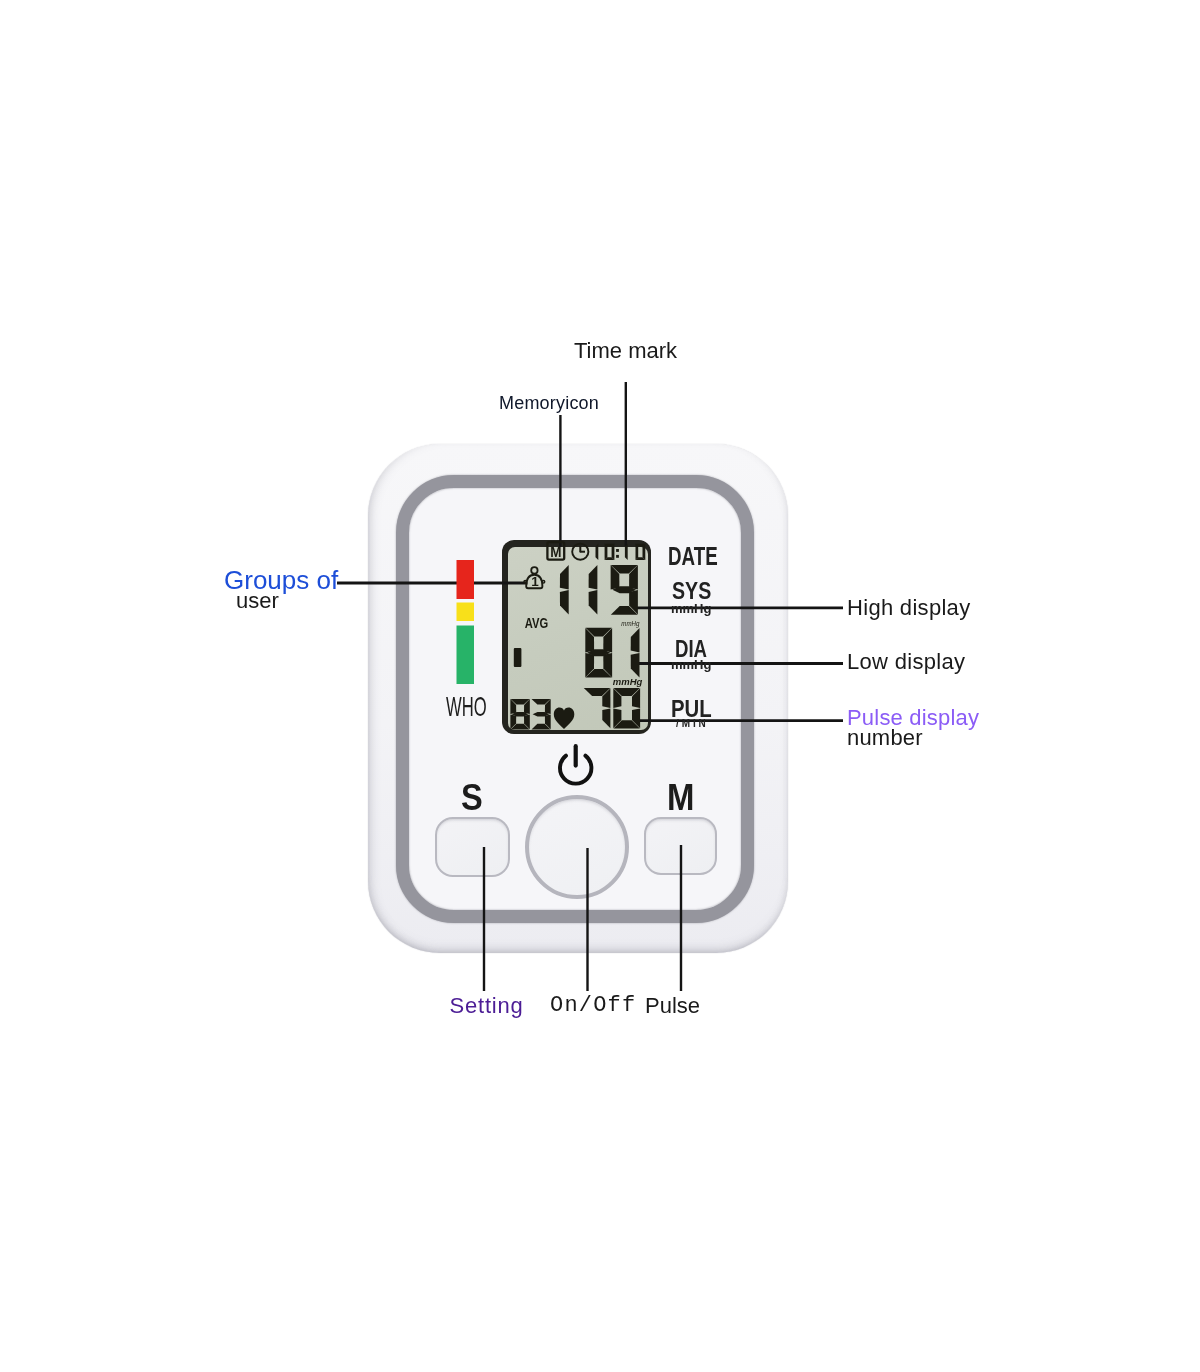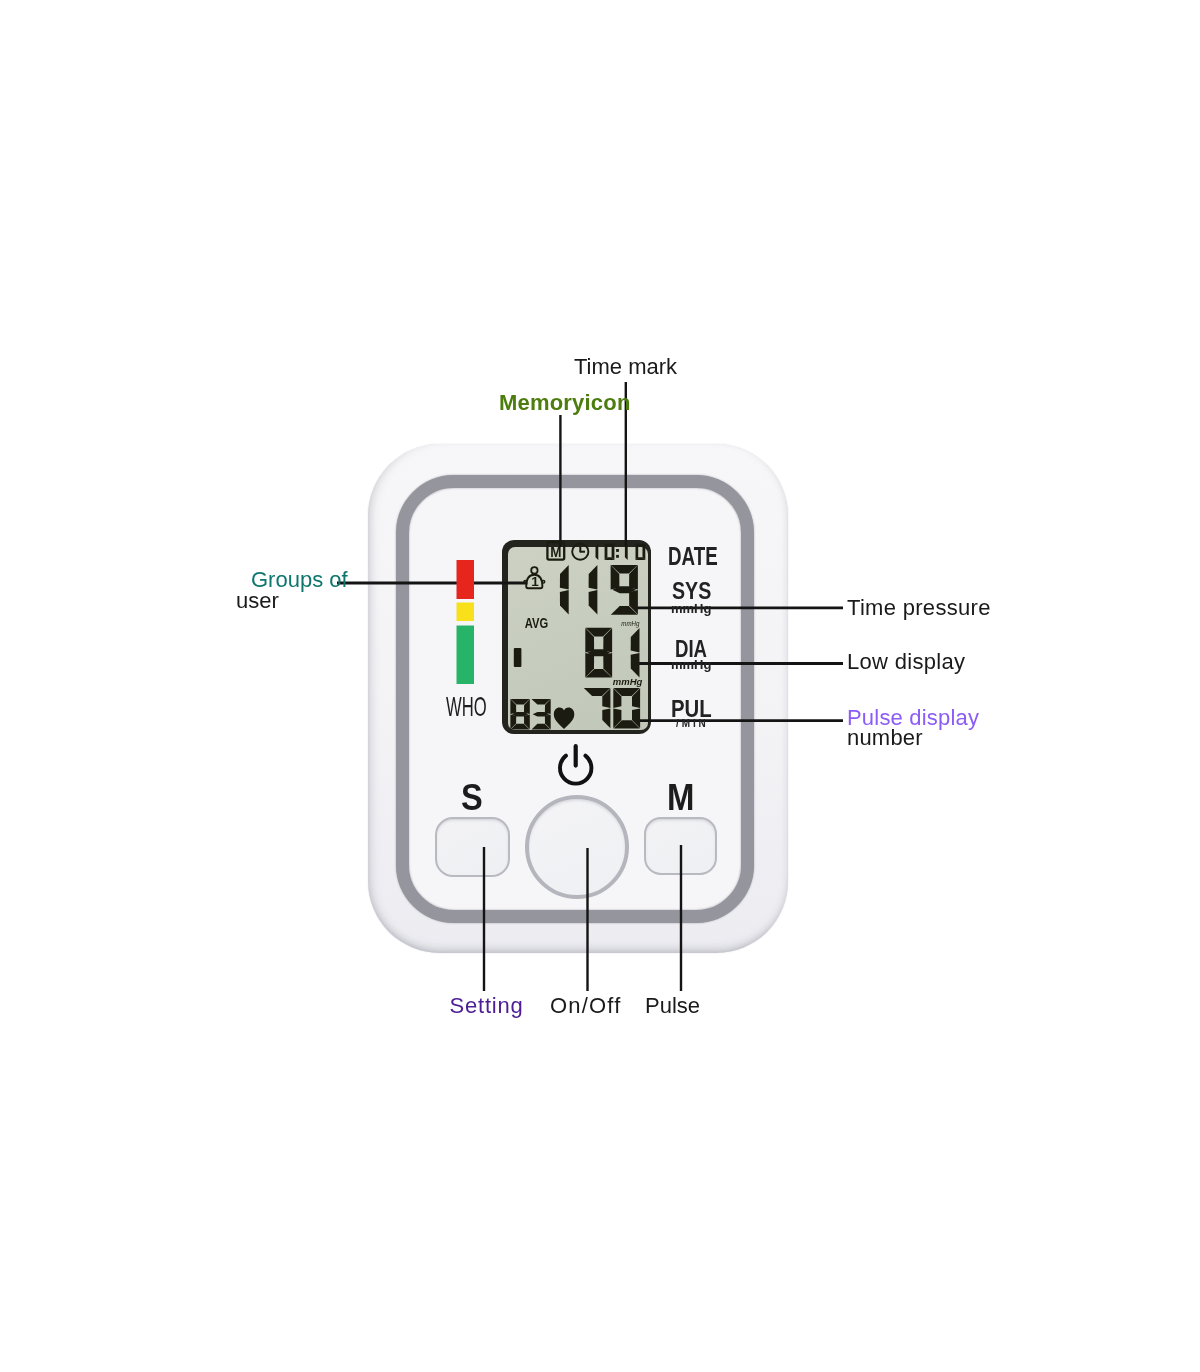--- a/index.html
+++ b/index.html
@@ -125,30 +125,30 @@
       <g transform="translate(524.8,628.1) scale(0.80,1)">
         <text font-family="Liberation Sans, sans-serif" font-size="14" font-weight="bold" fill="#1b1b12">AVG</text>
       </g>
       <g transform="translate(621.3,625.5) scale(0.88,1)">
         <text font-family="Liberation Sans, sans-serif" font-size="7" font-style="italic" fill="#1b1b12">mmHg</text>
       </g>
       <g transform="translate(612.8,685.0) scale(1,1)">
         <text font-family="Liberation Sans, sans-serif" font-size="9.5" font-style="italic" font-weight="bold" fill="#1b1b12">mmHg</text>
       </g>
   </svg>
-  <div style="position:absolute;left:574px;top:356px;font-size:22px;line-height:22px;font-weight:400;color:#1a1a1a;white-space:nowrap;">Time mark</div>
-    <div style="position:absolute;left:499px;top:391.9px;font-size:22px;line-height:22px;font-weight:700;letter-spacing:0.2px;color:#4d7c0f;white-space:nowrap;">Memoryicon</div>
-    <div style="position:absolute;left:251px;top:568.9px;font-size:22px;line-height:22px;font-weight:400;color:#0f766e;white-space:nowrap;">Groups of</div>
+  <div style="position:absolute;left:574px;top:340px;font-size:22px;line-height:22px;font-weight:400;color:#1a1a1a;white-space:nowrap;">Time mark</div>
+    <div style="position:absolute;left:499px;top:391.9px;font-size:18px;line-height:22px;font-weight:400;letter-spacing:0.2px;color:#0f172a;white-space:nowrap;">Memoryicon</div>
+    <div style="position:absolute;left:224px;top:568.9px;font-size:26px;line-height:22px;font-weight:400;color:#1d4ed8;white-space:nowrap;">Groups of</div>
     <div style="position:absolute;left:236px;top:589.9px;font-size:22px;line-height:22px;font-weight:400;color:#1a1a1a;white-space:nowrap;">user</div>
-    <div style="position:absolute;left:847px;top:597.4px;font-size:22px;line-height:22px;font-weight:400;letter-spacing:0.3px;color:#1a1a1a;white-space:nowrap;">Time pressure</div>
+    <div style="position:absolute;left:847px;top:597.4px;font-size:22px;line-height:22px;font-weight:400;letter-spacing:0.3px;color:#1a1a1a;white-space:nowrap;">High display</div>
     <div style="position:absolute;left:847px;top:651.4px;font-size:22px;line-height:22px;font-weight:400;letter-spacing:0.3px;color:#1a1a1a;white-space:nowrap;">Low display</div>
     <div style="position:absolute;left:847px;top:707.4px;font-size:22px;line-height:22px;font-weight:400;letter-spacing:0.2px;color:#8b5cf6;white-space:nowrap;">Pulse display</div>
     <div style="position:absolute;left:847px;top:726.9px;font-size:22px;line-height:22px;font-weight:400;letter-spacing:0.2px;color:#1a1a1a;white-space:nowrap;">number</div>
     <div style="position:absolute;left:449.5px;top:995.4px;font-size:22px;line-height:22px;font-weight:400;letter-spacing:0.8px;color:#4c1d95;white-space:nowrap;text-align:right;">Setting</div>
-    <div style="position:absolute;left:550px;top:995.4px;font-size:22px;line-height:22px;font-weight:400;letter-spacing:1.2px;color:#1a1a1a;white-space:nowrap;">On/Off</div>
+    <div style="position:absolute;left:550px;top:995.4px;font-size:22px;line-height:22px;font-weight:400;letter-spacing:1.2px;color:#1a1a1a;white-space:nowrap;font-family:Liberation Mono, monospace;">On/Off</div>
     <div style="position:absolute;left:645px;top:995.4px;font-size:22px;line-height:22px;font-weight:400;color:#1a1a1a;white-space:nowrap;">Pulse</div>
     <div style="position:absolute;left:668px;top:543.8px;font-size:25px;line-height:25px;font-weight:700;transform:scaleX(0.75);transform-origin:left top;color:#222;white-space:nowrap;">DATE</div>
     <div style="position:absolute;left:671.5px;top:579.3px;font-size:24.5px;line-height:24.5px;font-weight:700;transform:scaleX(0.8);transform-origin:left top;color:#222;white-space:nowrap;">SYS</div>
     <div style="position:absolute;left:671px;top:601.5px;font-size:13px;line-height:13px;font-weight:700;color:#222;white-space:nowrap;">mmHg</div>
     <div style="position:absolute;left:675px;top:637.1px;font-size:24.5px;line-height:24.5px;font-weight:700;transform:scaleX(0.76);transform-origin:left top;color:#222;white-space:nowrap;">DIA</div>
     <div style="position:absolute;left:671px;top:657.5px;font-size:13px;line-height:13px;font-weight:700;color:#222;white-space:nowrap;">mmHg</div>
     <div style="position:absolute;left:671px;top:697.1px;font-size:24.5px;line-height:24.5px;font-weight:700;transform:scaleX(0.83);transform-origin:left top;color:#222;white-space:nowrap;">PUL</div>
     <div style="position:absolute;left:676px;top:718.5px;font-size:10px;line-height:10px;font-weight:700;letter-spacing:2.9px;color:#222;white-space:nowrap;">/MIN</div>
     <div style="position:absolute;left:446px;top:692.8px;font-size:28px;line-height:28px;font-weight:400;transform:scaleX(0.594);transform-origin:left top;color:#1e1e1e;white-space:nowrap;">WHO</div>
     <div style="position:absolute;left:461px;top:779.2px;font-size:37px;line-height:37px;font-weight:700;transform:scaleX(0.88);transform-origin:left top;color:#1c1c1c;white-space:nowrap;">S</div>

